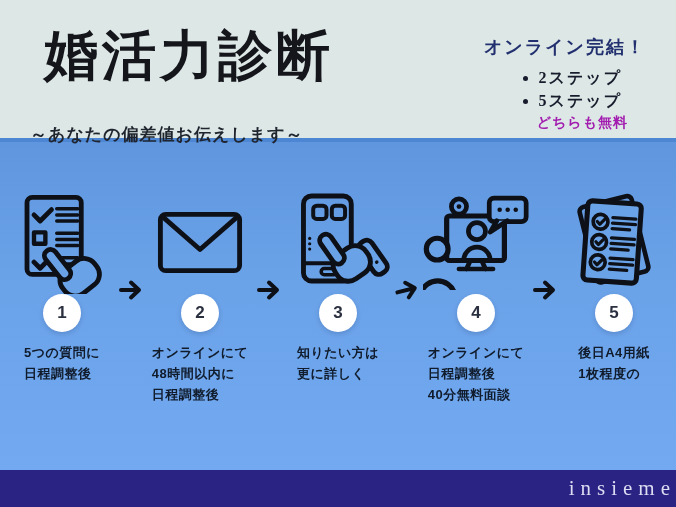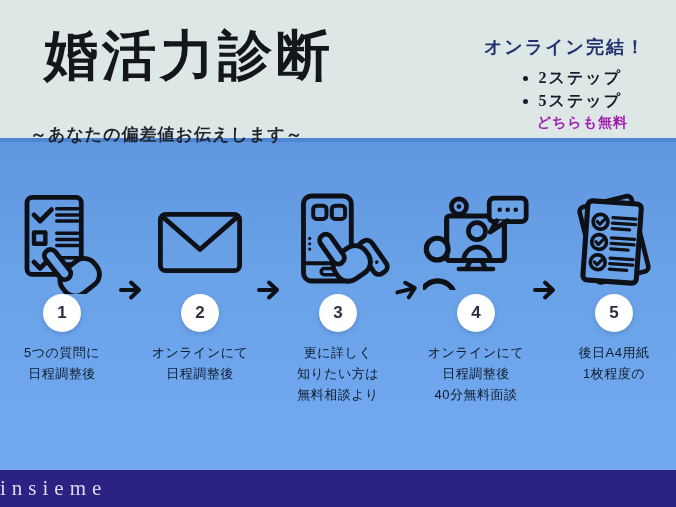--- a/index.html
+++ b/index.html
@@ -48,31 +48,31 @@
   .col { width:114px; display:flex; flex-direction:column; align-items:center; }
   .icon-box { height:112px; display:flex; align-items:center; justify-content:center; color:#0d1016; }
   .badge {
     width:38px; height:38px; margin-top:-4px;
     background:#ffffff; border-radius:50%;
     display:flex; align-items:center; justify-content:center;
     font-size:17px; font-weight:700; color:#2b3040;
     box-shadow:0 2px 5px rgba(20,40,90,.2);
   }
   .desc {
-    margin-top:10px; text-align:center;
-    font-size:13px; font-weight:400; color:#101b2b;
+    margin-top:10px; 
+    font-size:13px; font-weight:700; color:#101b2b;
     line-height:1.62; letter-spacing:.5px; white-space:nowrap;
   }
   .desc span { display:block; }
   .arrow { width:24px; margin-top:92px; color:#0d1016; flex:0 0 auto; }
   .arrow.tilt { transform:rotate(-14deg); }
   .icon-box svg, .arrow svg { display:block; }
 
   
-  .ftr { height:37px; background:#2a2383; display:flex; align-items:center; justify-content:flex-start; }
+  .ftr { height:37px; background:#2a2383; display:flex; align-items:center; justify-content:flex-end; }
   .brand {
     font-family:"Liberation Serif", serif;
     font-size:21px; color:#dcdcf2; letter-spacing:6px;
   }
 </style>
 </head>
 <body>
 
 <div class="poster">
 
@@ -123,20 +123,21 @@
     <div class="col">
       <div class="icon-box">
         <svg width="88" height="67" viewBox="0 0 100 76" fill="none" stroke="currentColor" stroke-linecap="round" stroke-linejoin="round">
           <rect x="5" y="6" width="90" height="64" rx="6" stroke-width="5.5"></rect>
           <path d="M9 10 L50 46 L91 10" stroke-width="5.5"></path>
         </svg>
       </div>
       <div class="badge">2</div>
       <div class="desc">
         <span>オンラインにて</span>
+        <span>48時間以内に</span>
         <span>日程調整後</span>
       </div>
     </div>
 
     <div class="arrow">
       <svg width="24" height="24" viewBox="0 0 24 24" fill="none" stroke="currentColor" stroke-width="4" stroke-linecap="round" stroke-linejoin="round">
         <path d="M2 12 H19 M12 4.5 L20 12 L12 19.5"></path>
       </svg>
     </div>
 
@@ -154,23 +155,22 @@
           <g transform="translate(64,78) rotate(-35)">
             <rect x="24" y="-4" width="17" height="42" rx="7" fill="#6aa2e8" stroke-width="5.5"></rect>
             <circle cx="33" cy="24" r="2" fill="currentColor" stroke="none"></circle>
             <rect x="-12" y="-8" width="42" height="34" rx="15" fill="#6aa2e8" stroke-width="5.5"></rect>
             <rect x="-7" y="-36" width="14" height="38" rx="7" fill="#6aa2e8" stroke-width="5.5"></rect>
           </g>
         </svg>
       </div>
       <div class="badge">3</div>
       <div class="desc">
+        <span>知りたい方は</span>
         <span>更に詳しく</span>
-        <span>知りたい方は</span>
-        <span>無料相談より</span>
       </div>
     </div>
 
     <div class="arrow tilt">
       <svg width="24" height="24" viewBox="0 0 24 24" fill="none" stroke="currentColor" stroke-width="4" stroke-linecap="round" stroke-linejoin="round">
         <path d="M2 12 H19 M12 4.5 L20 12 L12 19.5"></path>
       </svg>
     </div>
 
     <div class="col">

